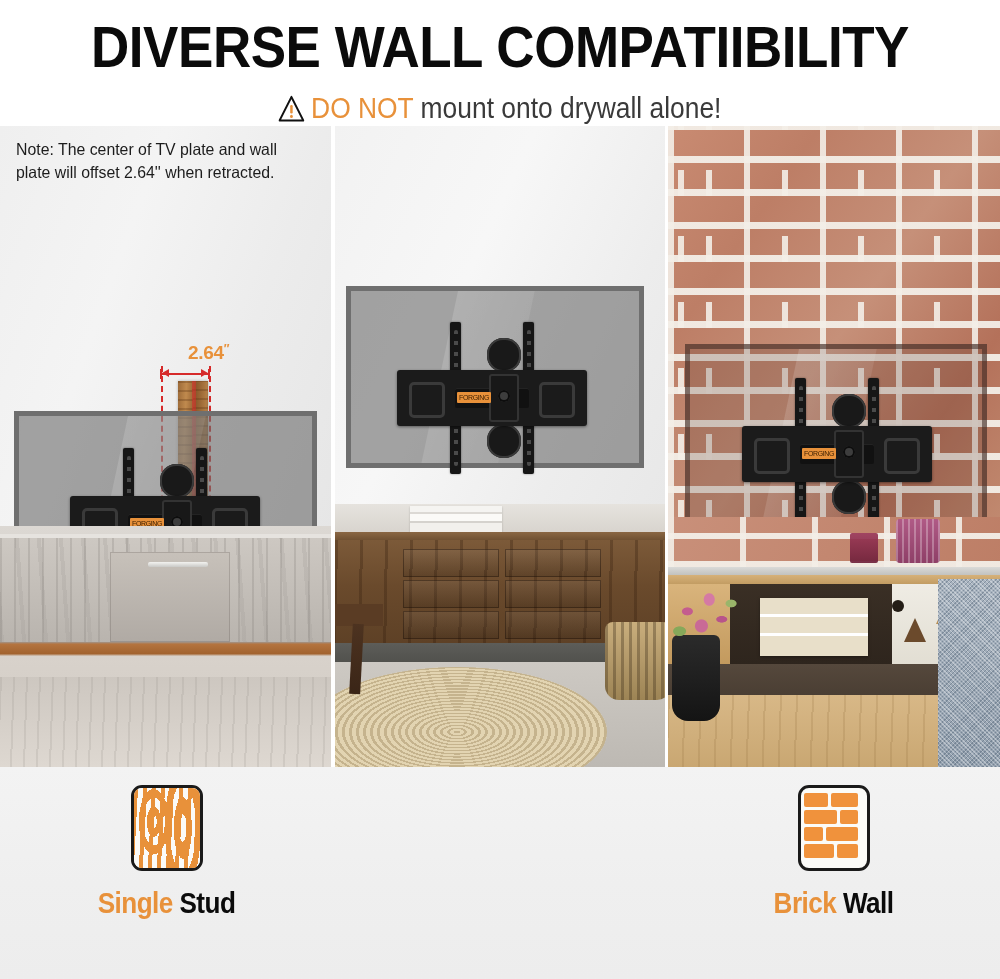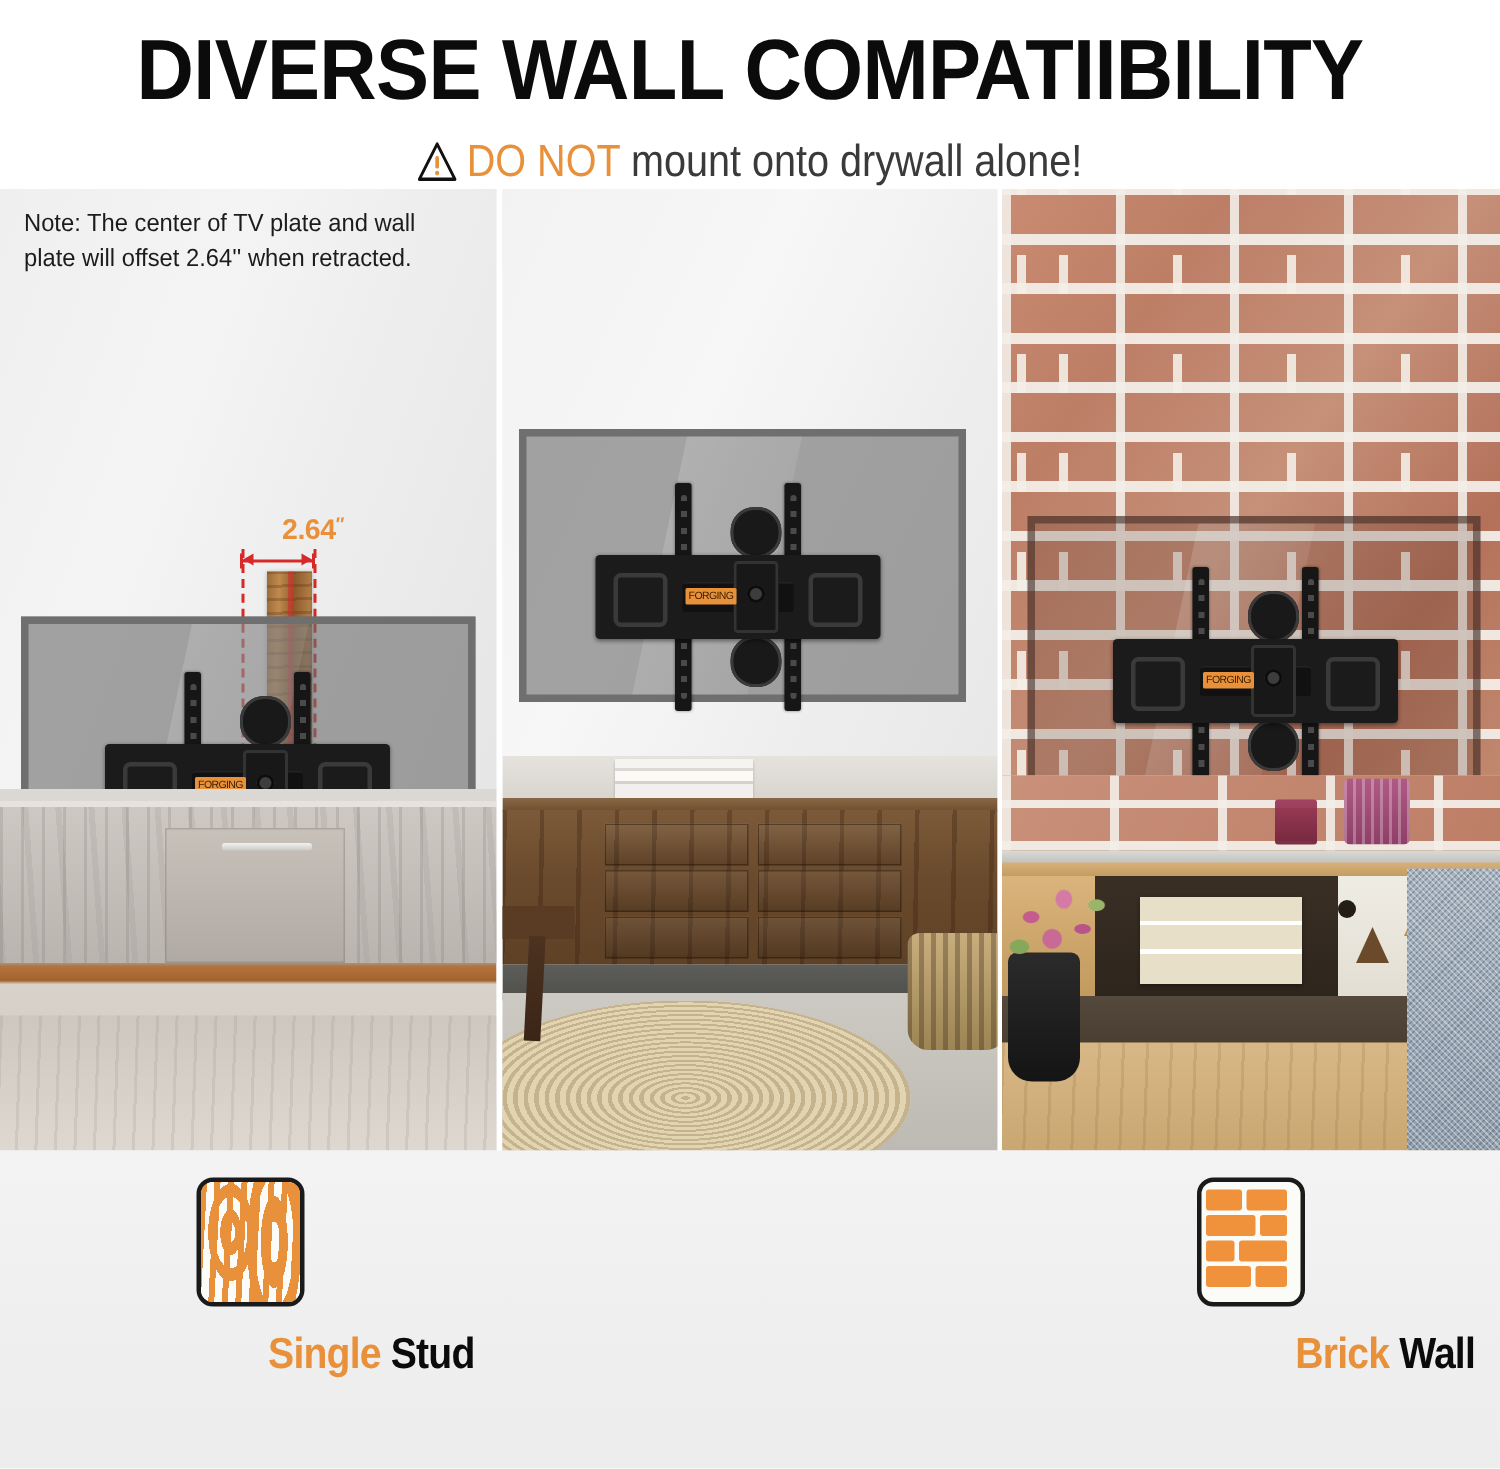--- a/index.html
+++ b/index.html
@@ -250,21 +250,21 @@
   .knuckleT{position:absolute;left:90px;top:16px;width:34px;height:34px;background:#191919;border-radius:16px;
     box-shadow:inset 0 0 0 2px #3a3a3a;}
   .knuckleB{position:absolute;left:90px;top:102px;width:34px;height:34px;background:#191919;border-radius:16px;
     box-shadow:inset 0 0 0 2px #3a3a3a;}
   .brand{position:absolute;left:60px;top:70px;width:34px;height:11px;background:#E8913A;border-radius:1px;
     font-size:7px;color:#3a1e00;text-align:center;line-height:11px;letter-spacing:-0.4px;overflow:hidden;}
 
   
   .iconrow{position:absolute;left:0;top:767px;width:1000px;height:212px;
      background:linear-gradient(180deg,#f3f3f3 0%,#efefef 55%,#ededed 100%);}
-  .iconcell{position:absolute;top:18px;width:333px;text-align:right;}
+  .iconcell{position:absolute;top:18px;width:333px;text-align:center;}
   .ic1{left:0;} .ic2{left:333px;} .ic3{left:667px;}
   .tile{width:66px;height:80px;margin:0 auto;border:3px solid #1a1a1a;border-radius:11px;
      background:#fbfbf8;overflow:hidden;position:relative;}
   
   .woodgrain{position:absolute;left:0;top:0;width:100%;height:100%;
     background:
       radial-gradient(ellipse 10px 34px at 74% 50%, rgba(255,255,255,0) 0 4px, #E8913A 4px 9px, rgba(255,255,255,0) 9px 13px, #E8913A 13px 18px, rgba(255,255,255,0) 18px),
       radial-gradient(ellipse 12px 26px at 30% 42%, rgba(255,255,255,0) 0 3px, #E8913A 3px 7px, rgba(255,255,255,0) 7px 11px, #E8913A 11px 15px, rgba(255,255,255,0) 15px),
       repeating-linear-gradient(93deg, #E8913A 0 4px, #fbfbf8 4px 9px);}
   

